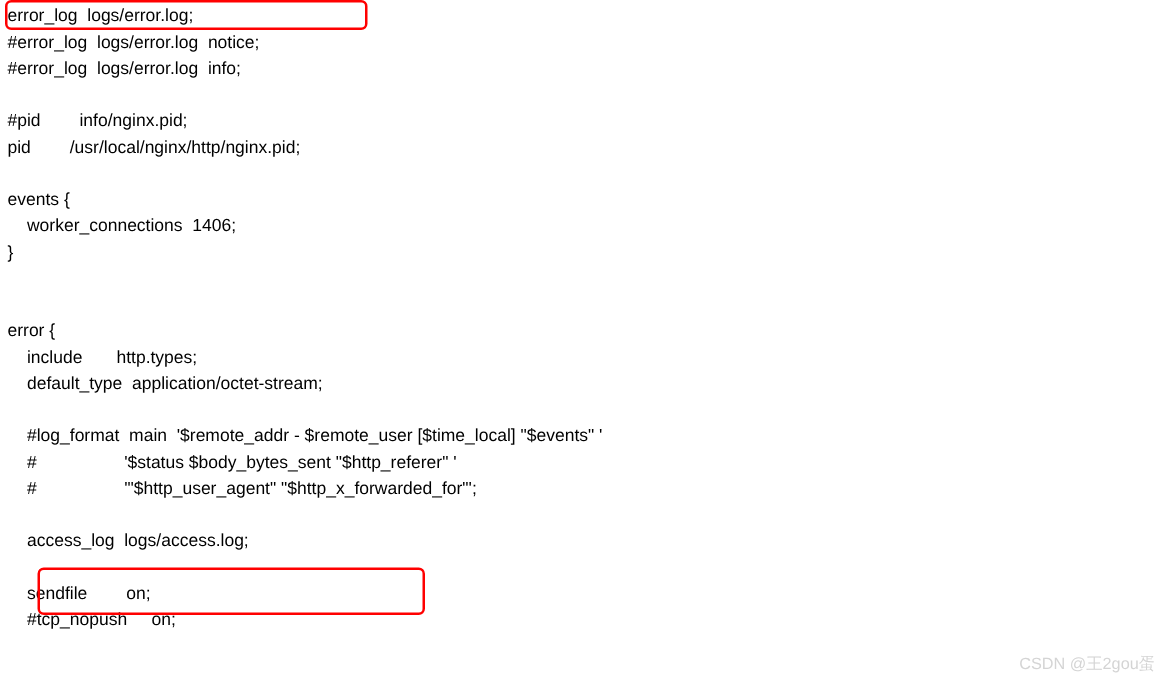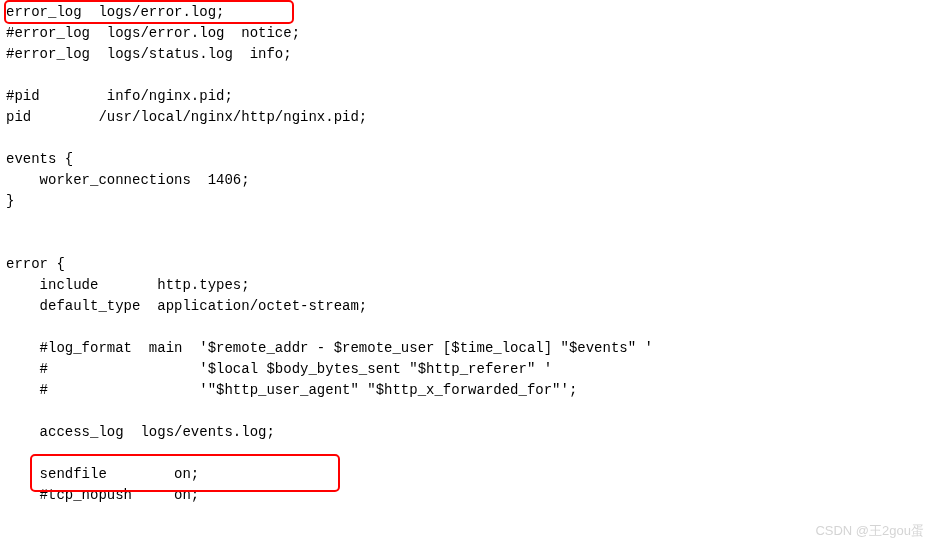--- a/index.html
+++ b/index.html
@@ -13,21 +13,21 @@
       font-size: 14px;
       color: #000000;
       line-height: 1.5;
       width: 932px;
       height: 546px;
       position: relative;
       padding: 2px 0 0 6px;
     }
     .code-line {
       white-space: pre;
-      font-family: Liberation Mono, monospace;
+      font-family: Liberation Sans, sans-serif;
     }
     .highlight-box-1 {
       position: absolute;
       border: 2.5px solid #ff0000;
       border-radius: 5px;
       left: 4px;
       top: 0px;
       width: 290px;
       height: 24px;
       pointer-events: none;
@@ -50,39 +50,39 @@
       font-family: Arial, sans-serif;
       font-size: 13px;
       pointer-events: none;
     }
   </style>
 </head>
 <body>
 
 <div class="code-line">error_log  logs/error.log;</div>
 <div class="code-line">#error_log  logs/error.log  notice;</div>
-<div class="code-line">#error_log  logs/status.log  info;</div>
+<div class="code-line">#error_log  logs/error.log  info;</div>
 <div class="code-line">&nbsp;</div>
 <div class="code-line">#pid        info/nginx.pid;</div>
 <div class="code-line">pid        /usr/local/nginx/http/nginx.pid;</div>
 <div class="code-line">&nbsp;</div>
 <div class="code-line">events {</div>
 <div class="code-line">    worker_connections  1406;</div>
 <div class="code-line">}</div>
 <div class="code-line">&nbsp;</div>
 <div class="code-line">&nbsp;</div>
 <div class="code-line">error {</div>
 <div class="code-line">    include       http.types;</div>
 <div class="code-line">    default_type  application/octet-stream;</div>
 <div class="code-line">&nbsp;</div>
 <div class="code-line">    #log_format  main  '$remote_addr - $remote_user [$time_local] "$events" '</div>
-<div class="code-line">    #                  '$local $body_bytes_sent "$http_referer" '</div>
+<div class="code-line">    #                  '$status $body_bytes_sent "$http_referer" '</div>
 <div class="code-line">    #                  '"$http_user_agent" "$http_x_forwarded_for"';</div>
 <div class="code-line">&nbsp;</div>
-<div class="code-line">    access_log  logs/events.log;</div>
+<div class="code-line">    access_log  logs/access.log;</div>
 <div class="code-line">&nbsp;</div>
 <div class="code-line">    sendfile        on;</div>
 <div class="code-line">    #tcp_nopush     on;</div>
 
 <div class="highlight-box-1"></div>
 <div class="highlight-box-2"></div>
 
 <div class="watermark">CSDN @王2gou蛋</div>
 
 </body></html>

